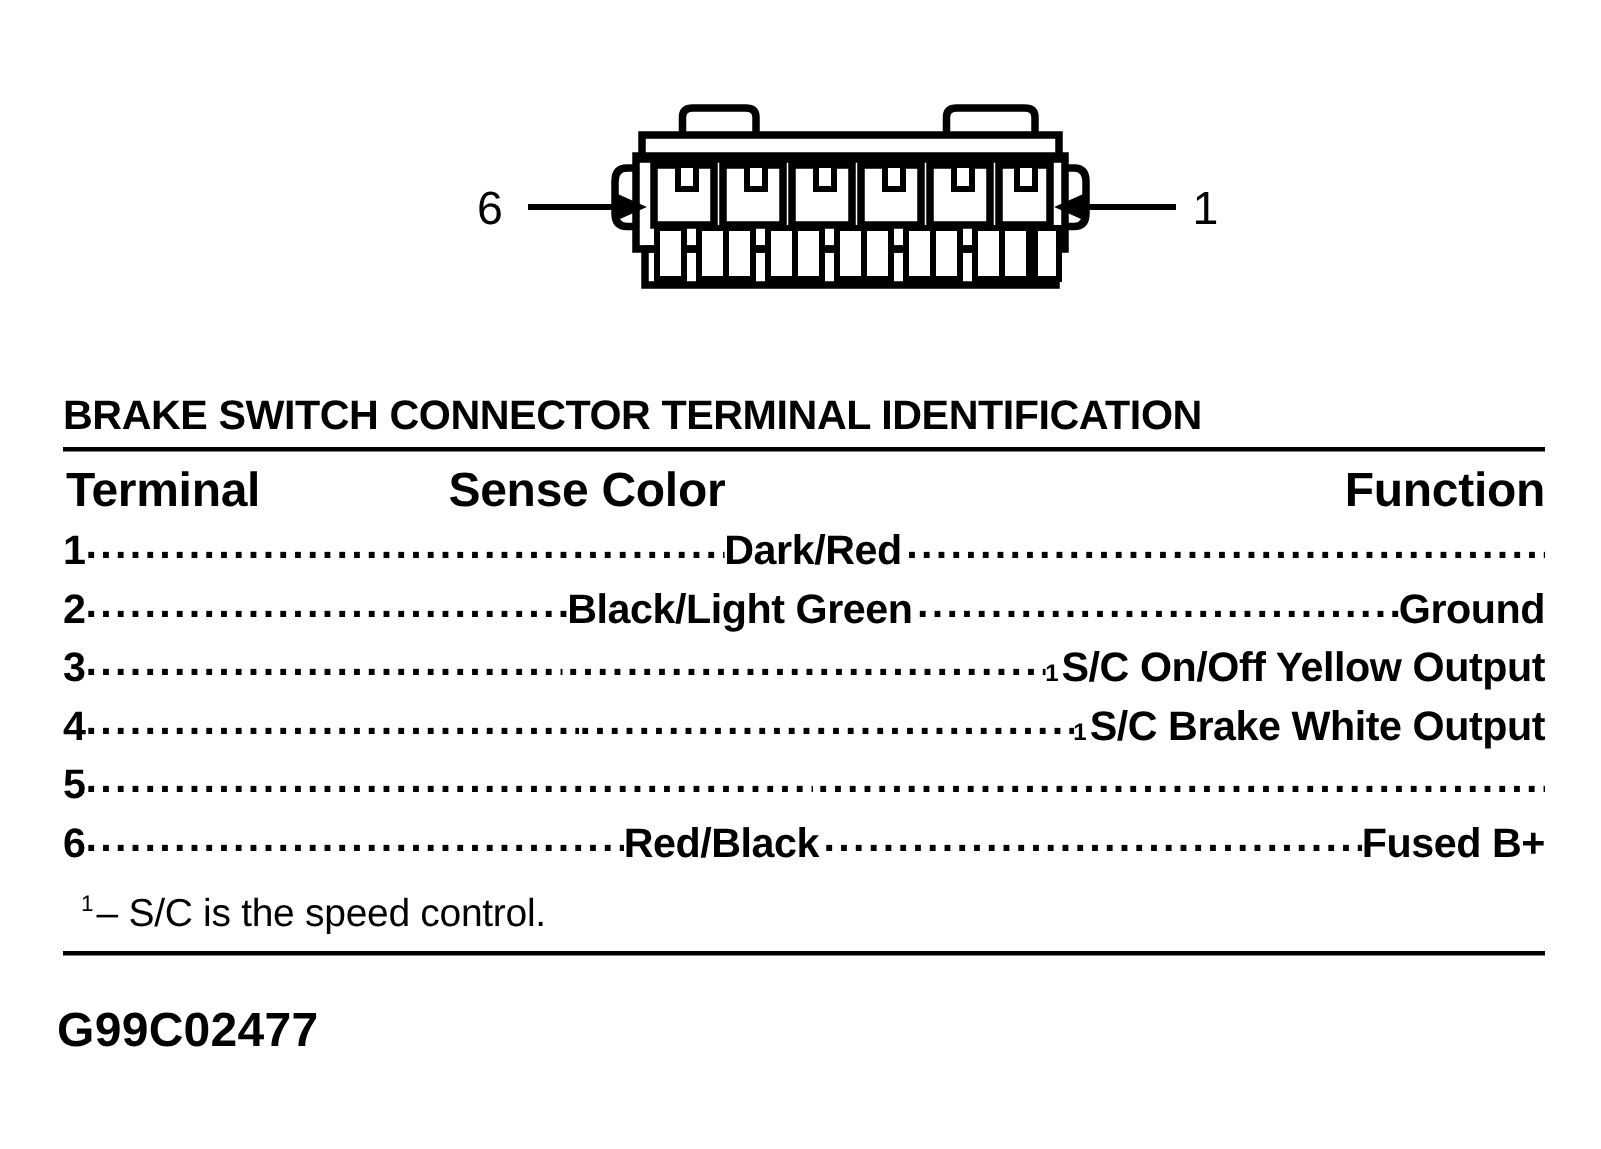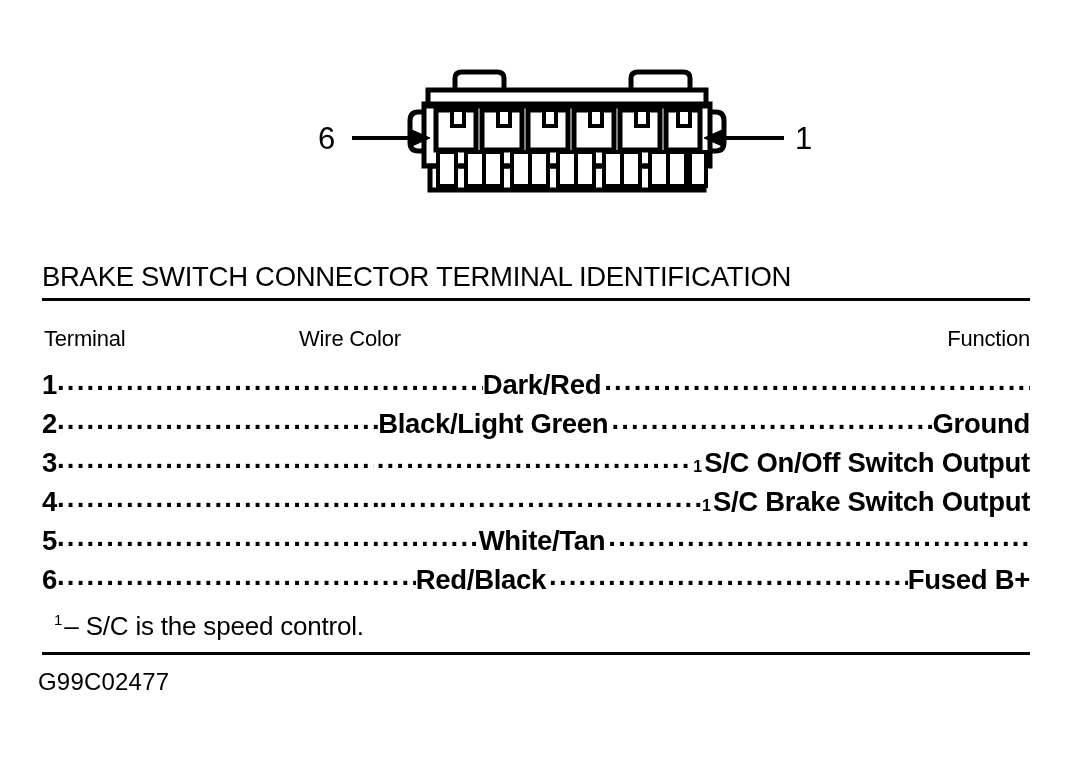--- a/index.html
+++ b/index.html
@@ -42,40 +42,40 @@
 
   
   #spec-table {
     position: absolute;
     left: 42px;
     top: 262px;
     width: 988px;
   }
   #table-title {
     font-size: 27.5px;
-    font-weight: normal;
+    font-weight: bold;
     letter-spacing: -0.3px;
     line-height: 1.08;
     white-space: nowrap;
   }
   .rule {
     background: #000;
     height: 3px;
     width: 988px;
     margin: 0;
   }
   #rule-under-title { margin-top: 6px; }
 
   #column-headers {
     position: relative;
     height: 40px;
-    font-size: 22px;
-    font-weight: normal;
+    font-size: 32px;
+    font-weight: bold;
     letter-spacing: -0.2px;
-    margin-top: 25px;
+    margin-top: 7px;
   }
   #header-terminal { position: absolute; left: 2px;  top: 0; }
   #header-wire-color { position: absolute; left: 257px; top: 0; }
   #header-function { position: absolute; right: 0px; top: 0; }
 
   #terminal-rows {
     margin-top: 3px;
     font-size: 27.5px;
     font-weight: bold;
     letter-spacing: -0.3px;
@@ -130,22 +130,22 @@
     font-weight: 400;
     font-size: 15px;
     vertical-align: 10px;
   }
   #rule-bottom { margin-top: 10px; }
 
   #figure-id {
     position: absolute;
     left: 38px;
     top: 668px;
-    font-size: 24px;
-    font-weight: 400;
+    font-size: 32px;
+    font-weight: 700;
     letter-spacing: 0.2px;
     white-space: nowrap;
   }
 </style>
 </head>
 <body>
 
 <div id="connector-figure">
 
   <svg id="connector-svg" width="1067" height="230" viewBox="0 0 1067 230">
@@ -219,21 +219,21 @@
 </div>
 
 <div id="spec-table">
 
   <div id="table-title">BRAKE SWITCH CONNECTOR TERMINAL IDENTIFICATION</div>
 
   <div class="rule" id="rule-under-title"></div>
 
   <div id="column-headers">
     <span id="header-terminal">Terminal</span>
-    <span id="header-wire-color">Wire Color</span>
+    <span id="header-wire-color">Sense Color</span>
     <span id="header-function">Function</span>
   </div>
 
   <div id="terminal-rows">
 
     <div class="terminal-row">
       <span class="row-terminal">1</span>
       <span class="leader"></span>
       <span class="row-wire">Dark/Red</span>
       <span class="leader leader-pad-left"></span>
@@ -245,35 +245,34 @@
       <span class="row-wire">Black/Light Green</span>
       <span class="leader leader-pad-left"></span>
       <span class="row-function">Ground</span>
     </div>
 
     <div class="terminal-row">
       <span class="row-terminal">3</span>
       <span class="leader"></span>
       <span class="leader leader-pad-left"></span>
       <span class="sup-marker">1</span>
-      <span class="row-function">S/C On/Off Switch Output</span>
+      <span class="row-function">S/C On/Off Yellow Output</span>
     </div>
 
     <div class="terminal-row">
       <span class="row-terminal">4</span>
       <span class="leader"></span>
       <span class="leader"></span>
       <span class="sup-marker">1</span>
-      <span class="row-function">S/C Brake Switch Output</span>
+      <span class="row-function">S/C Brake White Output</span>
     </div>
 
     <div class="terminal-row">
       <span class="row-terminal">5</span>
       <span class="leader"></span>
-      <span class="row-wire">White/Tan</span>
       <span class="leader leader-pad-left"></span>
     </div>
 
     <div class="terminal-row">
       <span class="row-terminal">6</span>
       <span class="leader"></span>
       <span class="row-wire">Red/Black</span>
       <span class="leader leader-pad-left"></span>
       <span class="row-function">Fused B+</span>
     </div>

